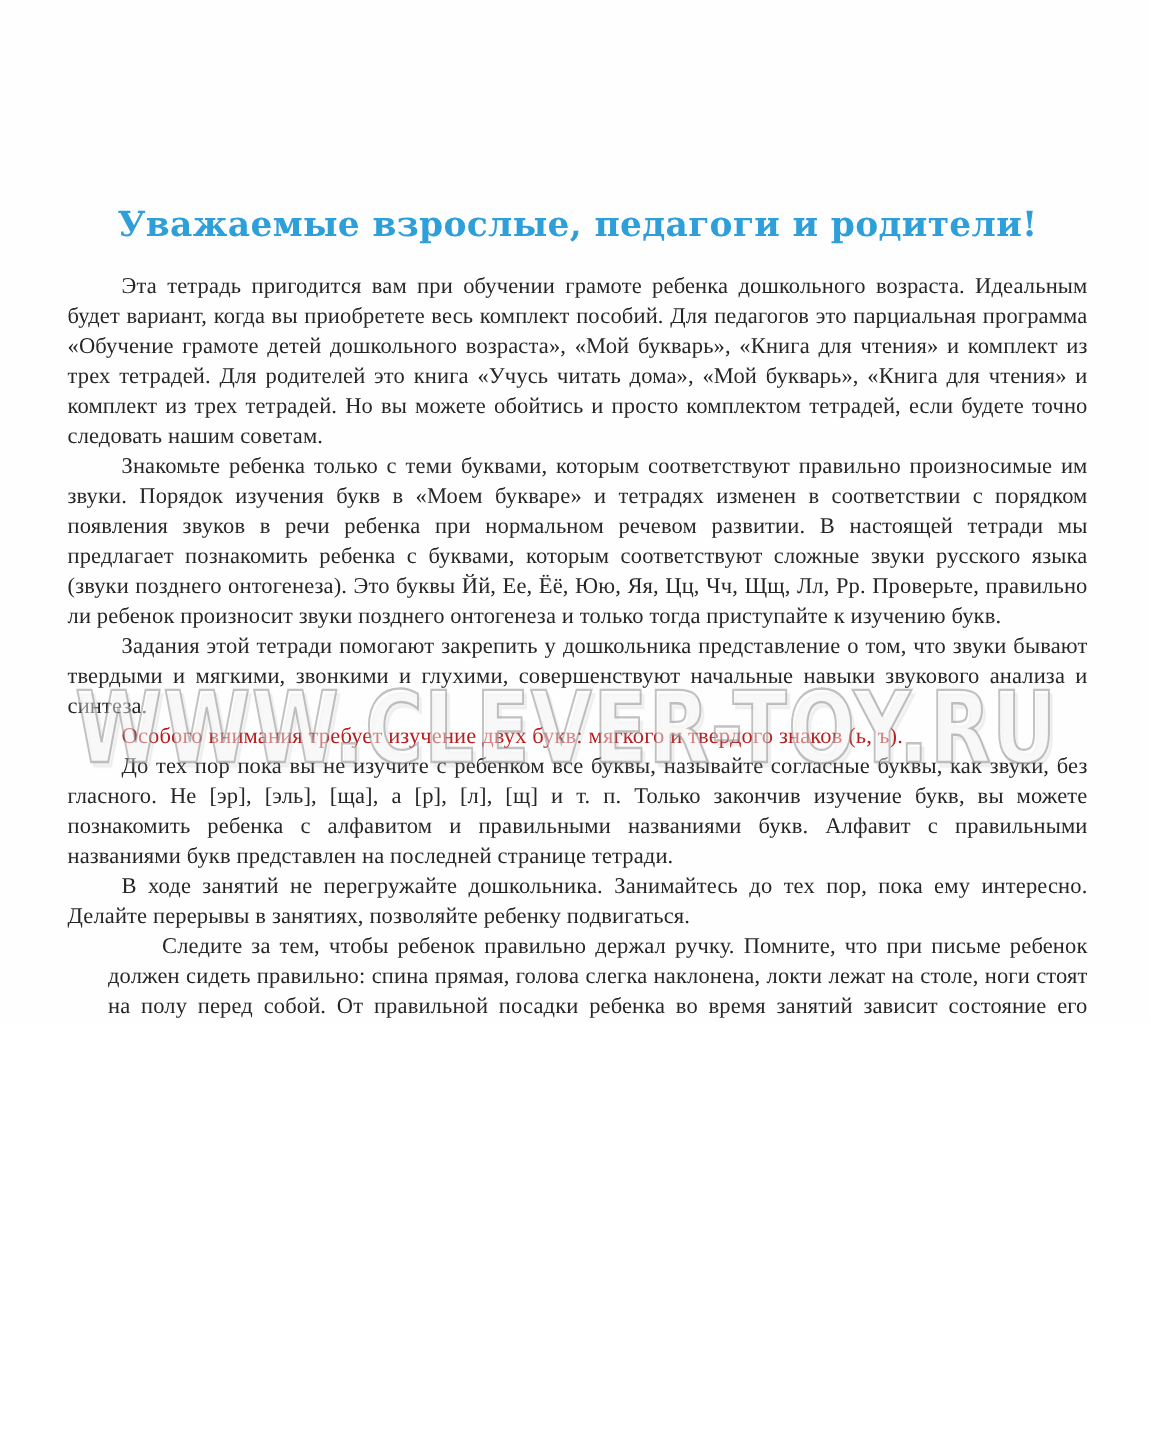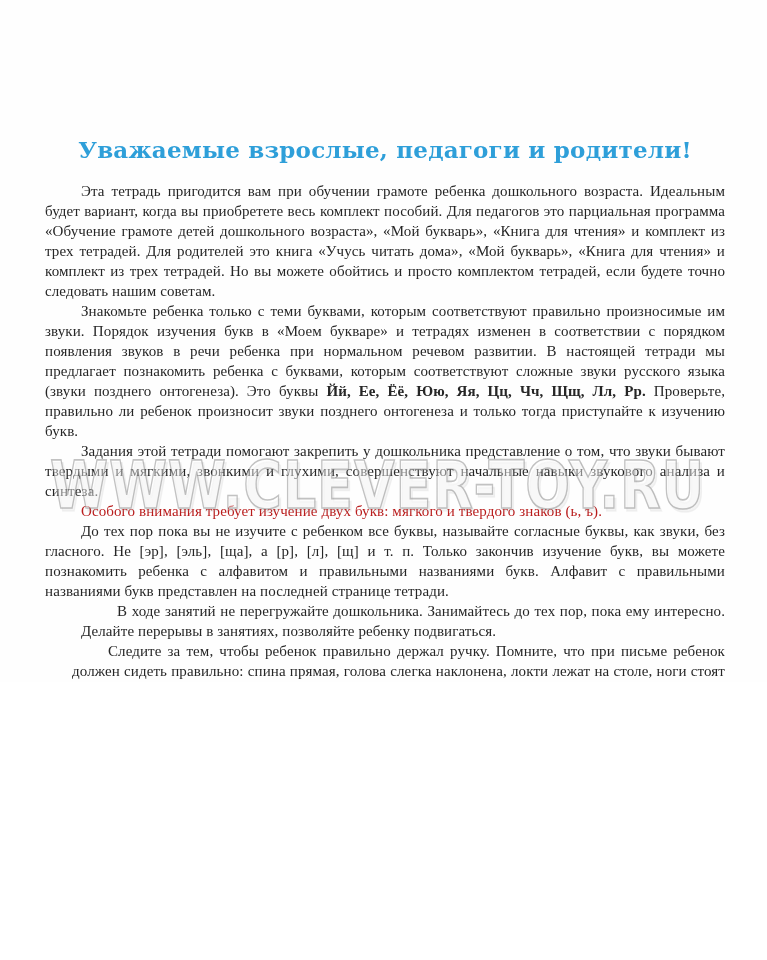--- a/index.html
+++ b/index.html
@@ -32,21 +32,21 @@
   .para {
     margin: 0;
     font-size: 15px;
     line-height: 20px;
     color: #262626;
     text-align: justify;
     text-indent: 36px;
     letter-spacing: 0.1px;
   }
   .para b {
-    font-weight: bold;
+    font-weight: normal;
   }
   .closing {
     margin: 26px 0 0 0;
     text-align: left;
     font-weight: bold;
     font-size: 15.5px;
     color: #2b2b2b;
   }
   .watermark {
     position: absolute;
@@ -72,21 +72,21 @@
 
   <div class="content">
     <h1 class="heading" style="color: rgb(46, 159, 217);">Уважаемые взрослые, педагоги и родители!</h1>
 
     <div>
         <p class="para" style="color: rgb(38, 38, 38);"><span>Эта тетрадь пригодится вам при обучении грамоте ребенка дошкольного возраста. Идеальным будет вариант, когда вы приобретете весь комплект пособий. Для педагогов это парциальная программа «Обучение грамоте детей дошкольного возраста», «Мой букварь», «Книга для чтения» и комплект из трех тетрадей. Для родителей это книга «Учусь читать дома», «Мой букварь», «Книга для чтения» и комплект из трех тетрадей. Но вы можете обойтись и просто комплектом тетрадей, если будете точно следовать нашим советам.</span></p>
         <p class="para" style="color: rgb(38, 38, 38);"><span>Знакомьте ребенка только с теми буквами, которым соответствуют правильно произносимые им звуки. Порядок изучения букв в «Моем букваре» и тетрадях изменен в соответствии с порядком появления звуков в речи ребенка при нормальном речевом развитии. В настоящей тетради мы предлагает познакомить ребенка с буквами, которым соответствуют сложные звуки русского языка (звуки позднего онтогенеза). Это буквы </span><b>Йй, Ее, Ёё, Юю, Яя, Цц, Чч, Щщ, Лл, Рр.</b><span> Проверьте, правильно ли ребенок произносит звуки позднего онтогенеза и только тогда приступайте к изучению букв.</span></p>
         <p class="para" style="color: rgb(38, 38, 38);"><span>Задания этой тетради помогают закрепить у дошкольника представление о том, что звуки бывают твердыми и мягкими, звонкими и глухими, совершенствуют начальные навыки звукового анализа и синтеза.</span></p>
         <p class="para" style="color: #b91c1c;"><span>Особого внимания требует изучение двух букв: мягкого и твердого знаков (ь, ъ).</span></p>
         <p class="para" style="color: rgb(38, 38, 38);"><span>До тех пор пока вы не изучите с ребенком все буквы, называйте согласные буквы, как звуки, без гласного. Не [эр], [эль], [ща], а [р], [л], [щ] и т. п. Только закончив изучение букв, вы можете познакомить ребенка с алфавитом и правильными названиями букв. Алфавит с правильными названиями букв представлен на последней странице тетради.</span></p>
-        <p class="para" style="color: rgb(38, 38, 38); margin-left: 36px;"><span>В ходе занятий не перегружайте дошкольника. Занимайтесь до тех пор, пока ему интересно. Делайте перерывы в занятиях, позволяйте ребенку подвигаться.</span></p>
+        <p class="para" style="color: rgb(38, 38, 38);"><span>В ходе занятий не перегружайте дошкольника. Занимайтесь до тех пор, пока ему интересно. Делайте перерывы в занятиях, позволяйте ребенку подвигаться.</span></p>
         <p class="para" style="color: rgb(38, 38, 38); margin-left: 27px;"><span>Следите за тем, чтобы ребенок правильно держал ручку. Помните, что при письме ребенок должен сидеть правильно: спина прямая, голова слегка наклонена, локти лежат на столе, ноги стоят на полу перед собой. От правильной посадки ребенка во время занятий зависит состояние его здоровья (зрение, осанка).</span></p>
       </div>
 
     <p class="closing">Желаем вам успехов в занятиях!</p>
   </div>
 
   <svg class="watermark" width="662" height="92">
     <text x="0" y="70" textLength="655" lengthAdjust="spacingAndGlyphs">WWW.CLEVER-TOY.RU</text>
   </svg>
 

